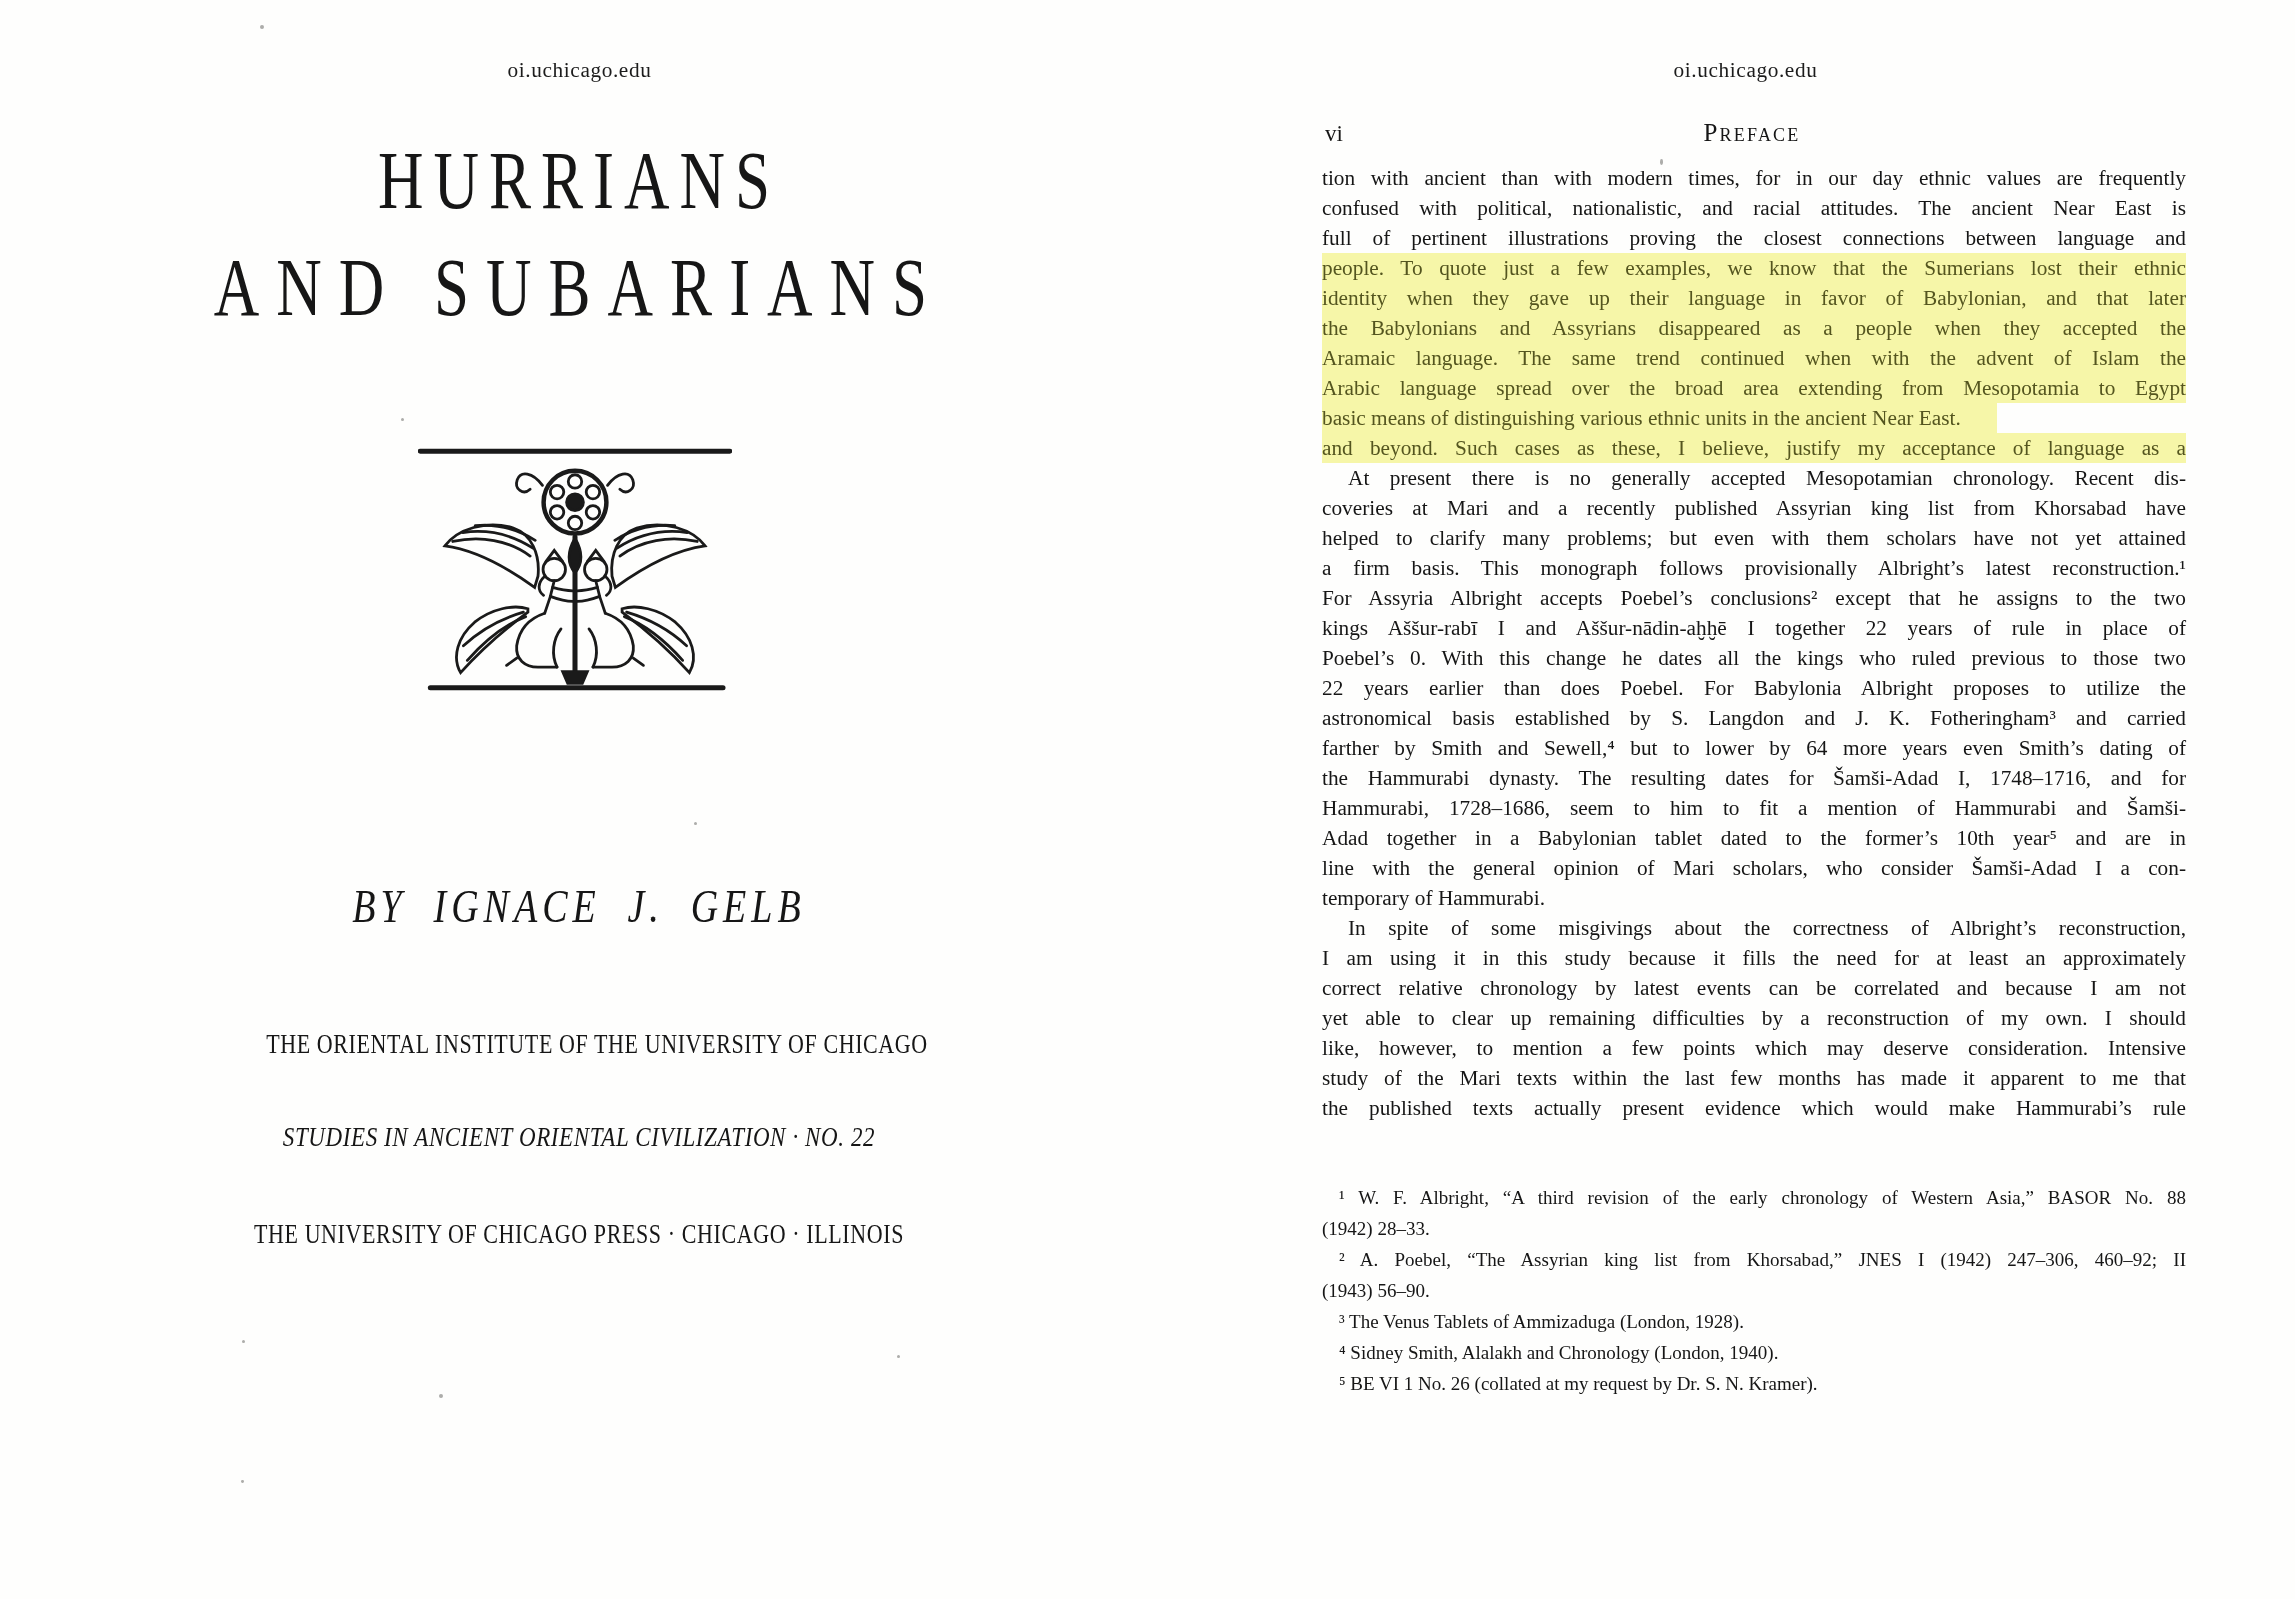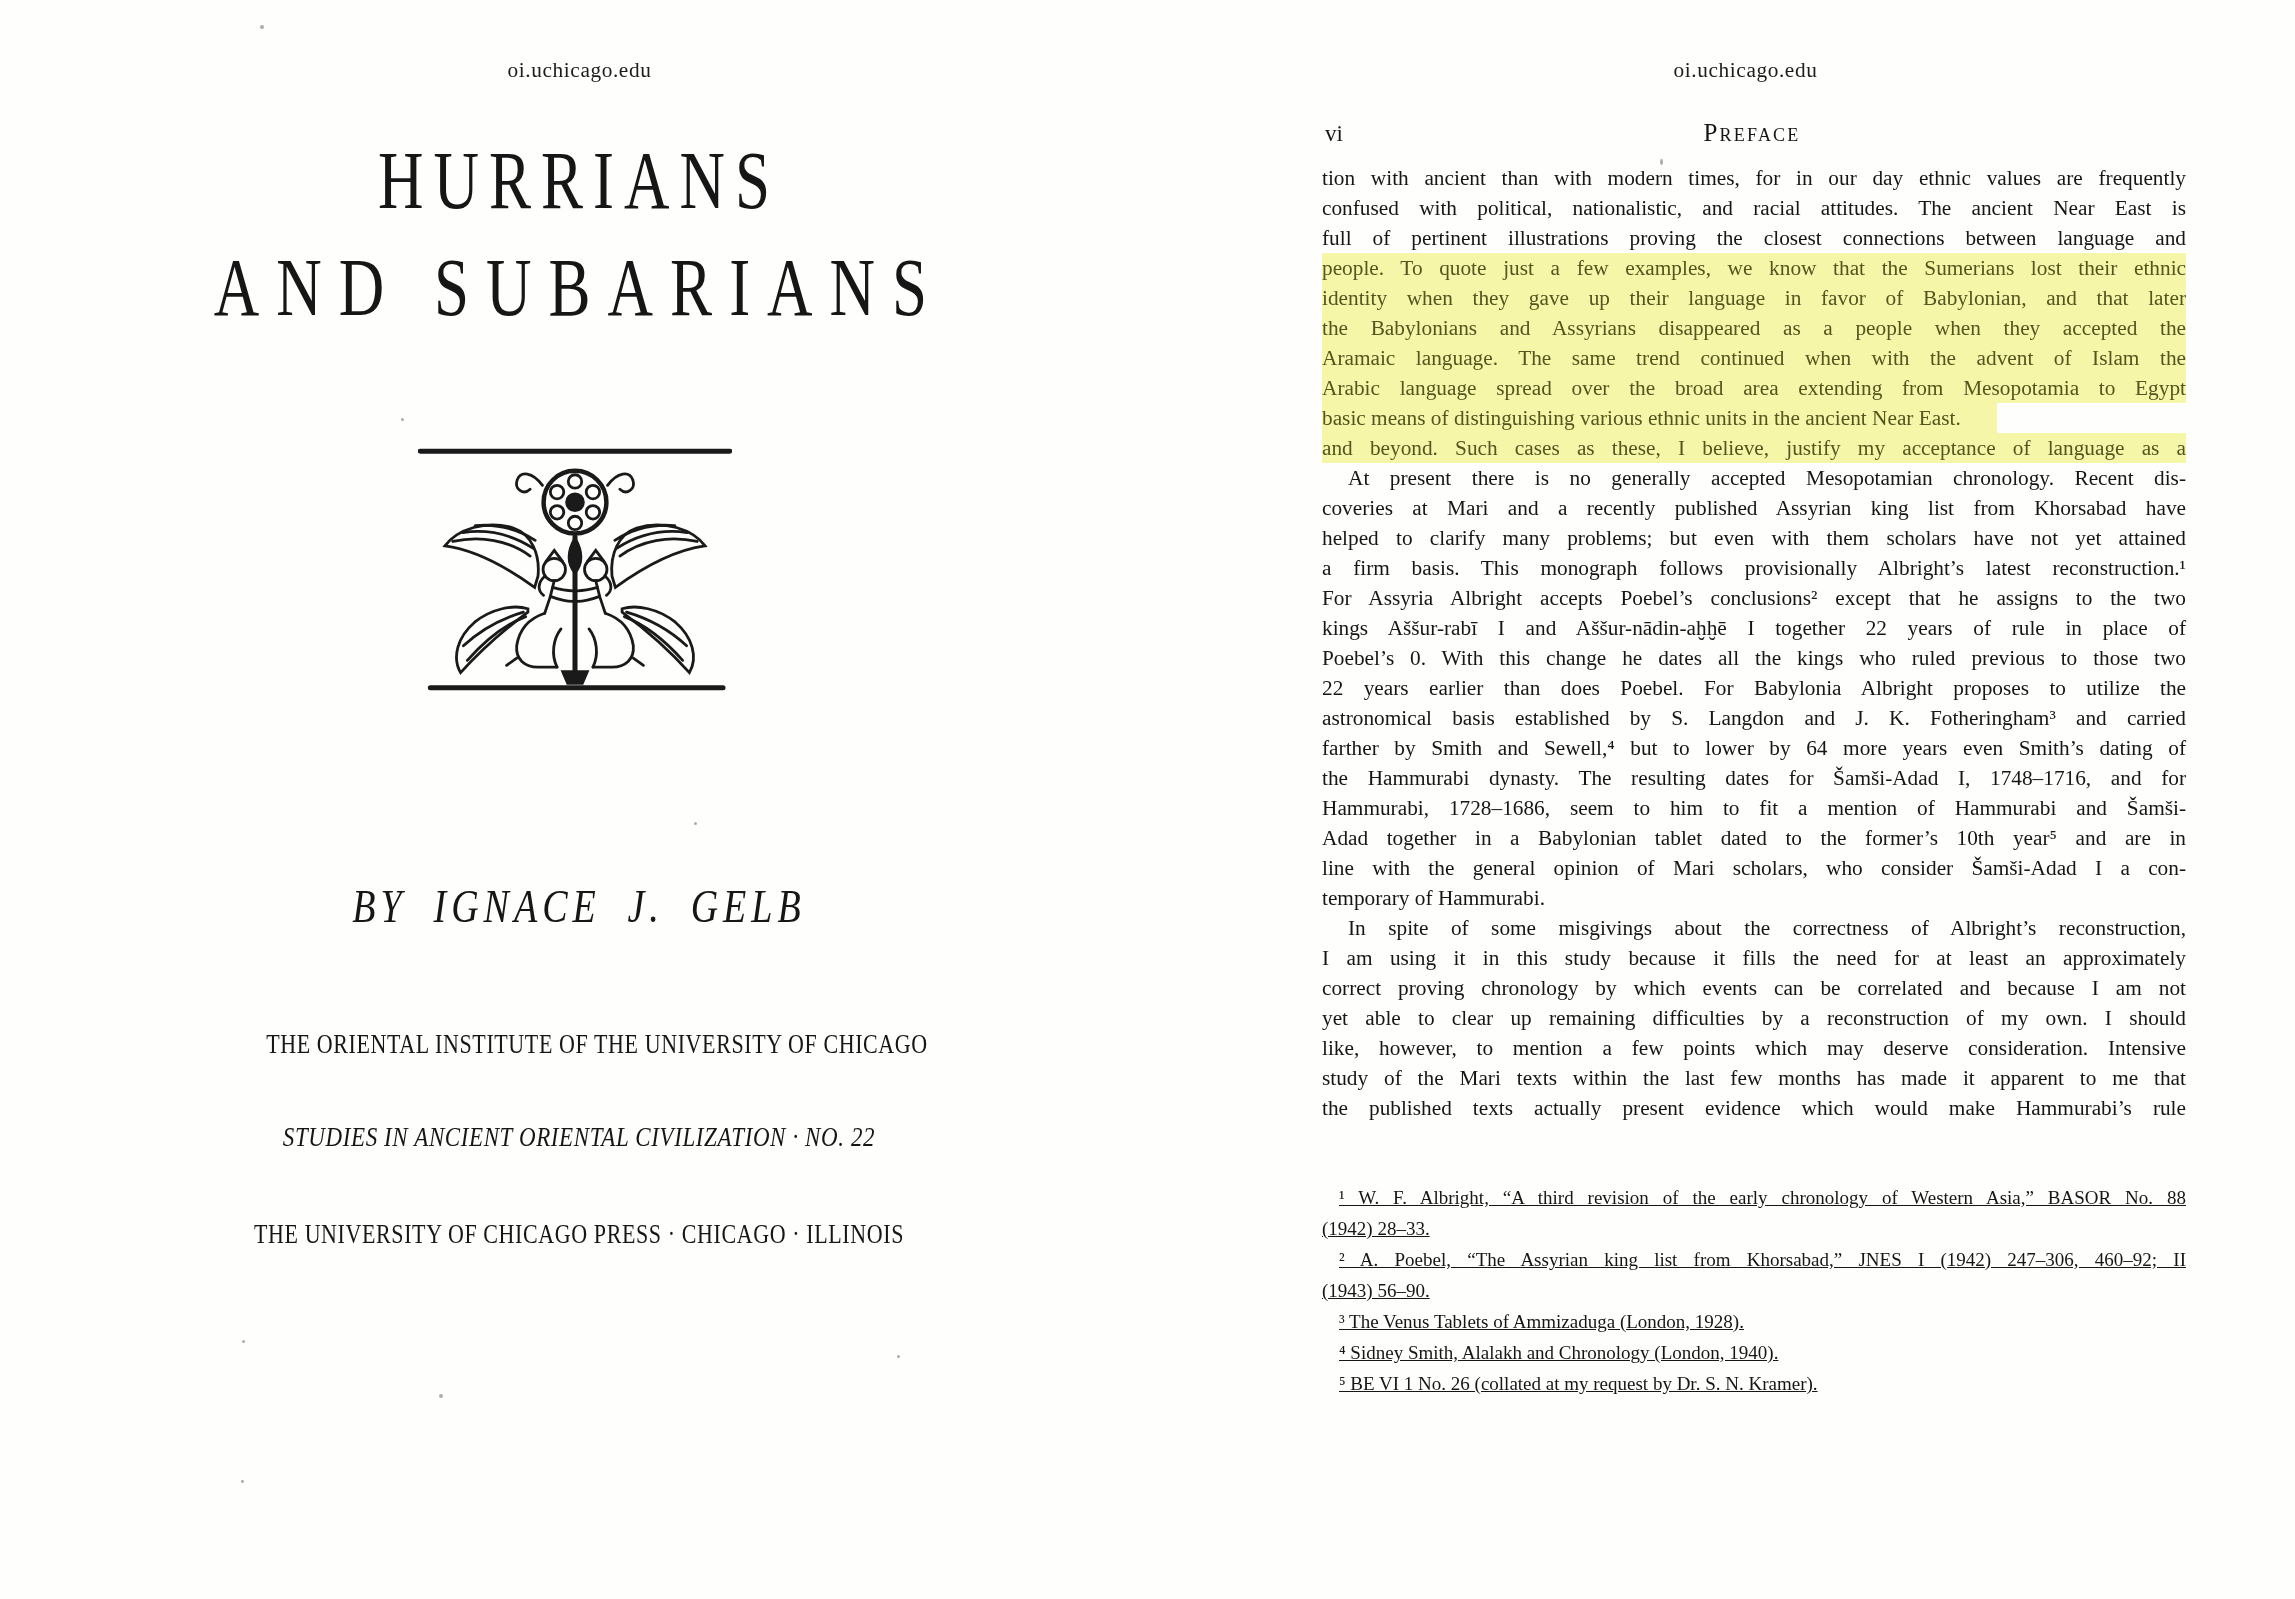--- a/index.html
+++ b/index.html
@@ -32,21 +32,21 @@
   #preface-head{top:119px;left:1331px;width:842px;font-variant:small-caps;
                 font-size:25px;letter-spacing:2.2px;}
   #body-lines{top:163px;left:1322px;width:864px;font-size:21.3px;}
   .bl{line-height:30px;text-align:justify;text-align-last:left;white-space:nowrap;}
   .bl.j{text-align-last:justify;}
   .bl.in{text-indent:26px;}
   .bl.hl{background:var(--hl,#f6f6a6);color:var(--hlText,#53541f);}
   .hlspan{background:var(--hl,#f6f6a6);color:var(--hlText,#53541f);
           display:inline-block;padding-right:36px;}
   #footnotes{top:1182px;left:1322px;width:864px;font-size:19px;}
-  #footnotes .bl{line-height:31px;text-decoration:underline;}
+  #footnotes .bl{line-height:31px;}
   #footnotes .bl.in{text-indent:17px;}
 
   
   .speck{position:absolute;background:#6a6a66;border-radius:50%;opacity:.55;}
 </style>
 </head>
 <body>
 
 <div id="scan">
 
@@ -141,21 +141,21 @@
         <div class="bl j">22 years earlier than does Poebel. For Babylonia Albright proposes to utilize the</div>
         <div class="bl j">astronomical basis established by S. Langdon and J. K. Fotheringham³ and carried</div>
         <div class="bl j">farther by Smith and Sewell,⁴ but to lower by 64 more years even Smith’s dating of</div>
         <div class="bl j">the Hammurabi dynasty. The resulting dates for Šamši-Adad I, 1748–1716, and for</div>
         <div class="bl j">Hammurabi, 1728–1686, seem to him to fit a mention of Hammurabi and Šamši-</div>
         <div class="bl j">Adad together in a Babylonian tablet dated to the former’s 10th year⁵ and are in</div>
         <div class="bl j">line with the general opinion of Mari scholars, who consider Šamši-Adad I a con-</div>
         <div class="bl">temporary of Hammurabi.</div>
         <div class="bl j in">In spite of some misgivings about the correctness of Albright’s reconstruction,</div>
         <div class="bl j">I am using it in this study because it fills the need for at least an approximately</div>
-        <div class="bl j">correct  proving chronology by which  events can be correlated and because I am not</div>
+        <div class="bl j">correct  relative chronology by latest  events can be correlated and because I am not</div>
         <div class="bl j">yet able to clear up remaining difficulties by a reconstruction of my own.  I should</div>
         <div class="bl j">like, however, to mention a few points which may deserve consideration.  Intensive</div>
         <div class="bl j">study of the Mari texts within the last few months has made it apparent to me that</div>
         <div class="bl j">the published texts actually present evidence which would make Hammurabi’s rule</div>
       </div>
     <div id="footnotes" class="abs">
         <div class="bl j in">¹ W. F. Albright, “A third revision of the early chronology of Western Asia,” BASOR No. 88</div>
         <div class="bl">(1942) 28–33.</div>
         <div class="bl j in">² A. Poebel, “The Assyrian king list from Khorsabad,” JNES I (1942) 247–306, 460–92; II</div>
         <div class="bl">(1943) 56–90.</div>

